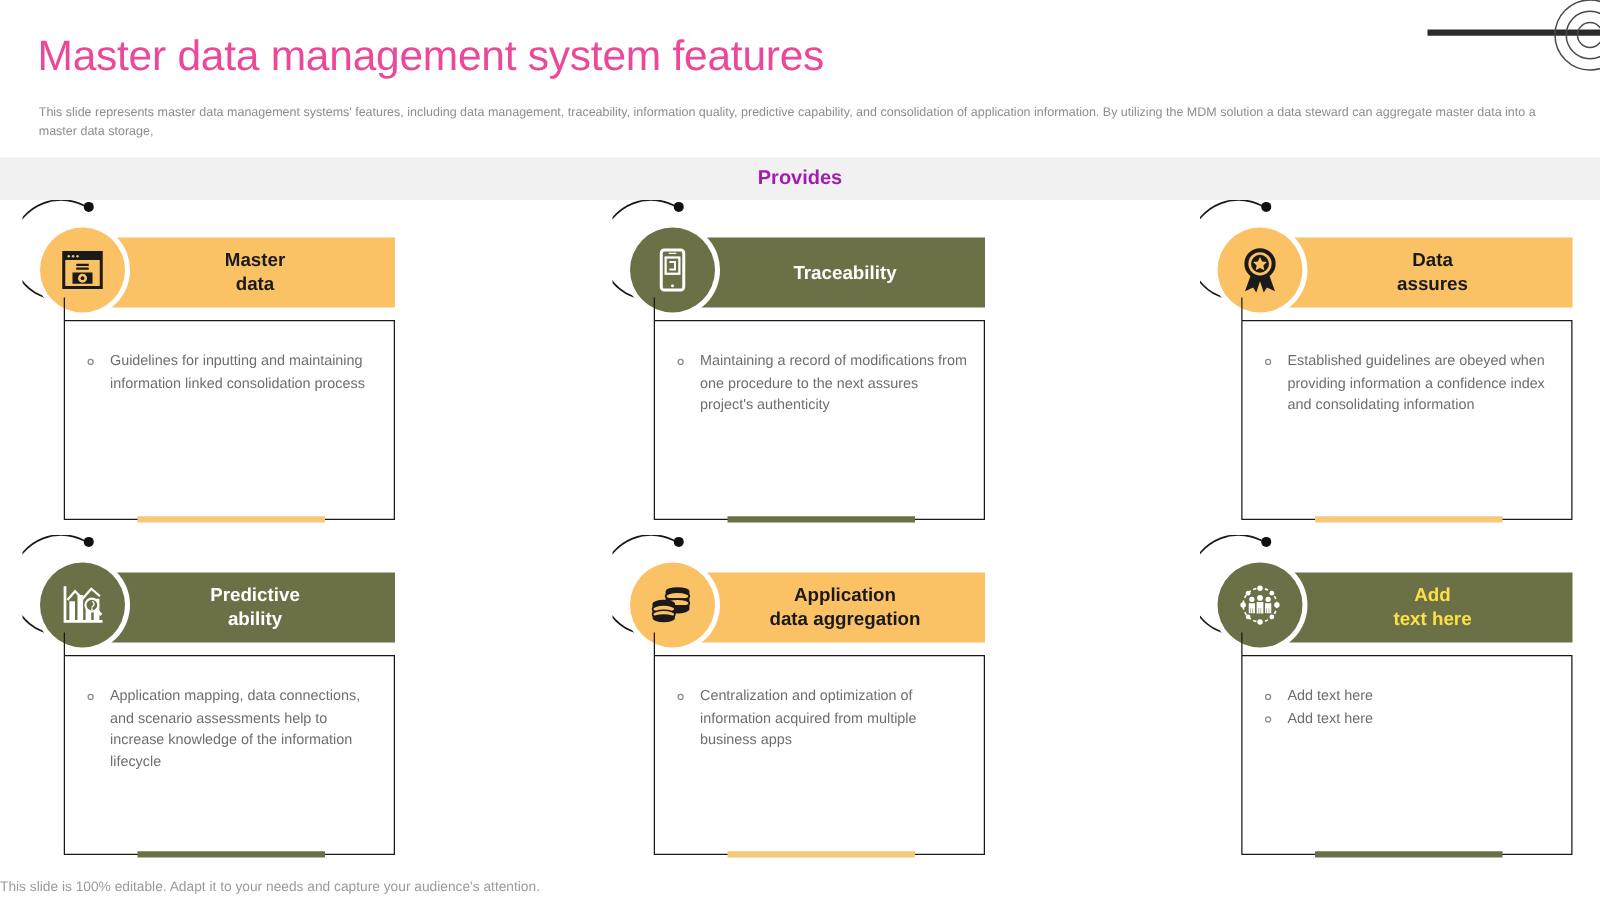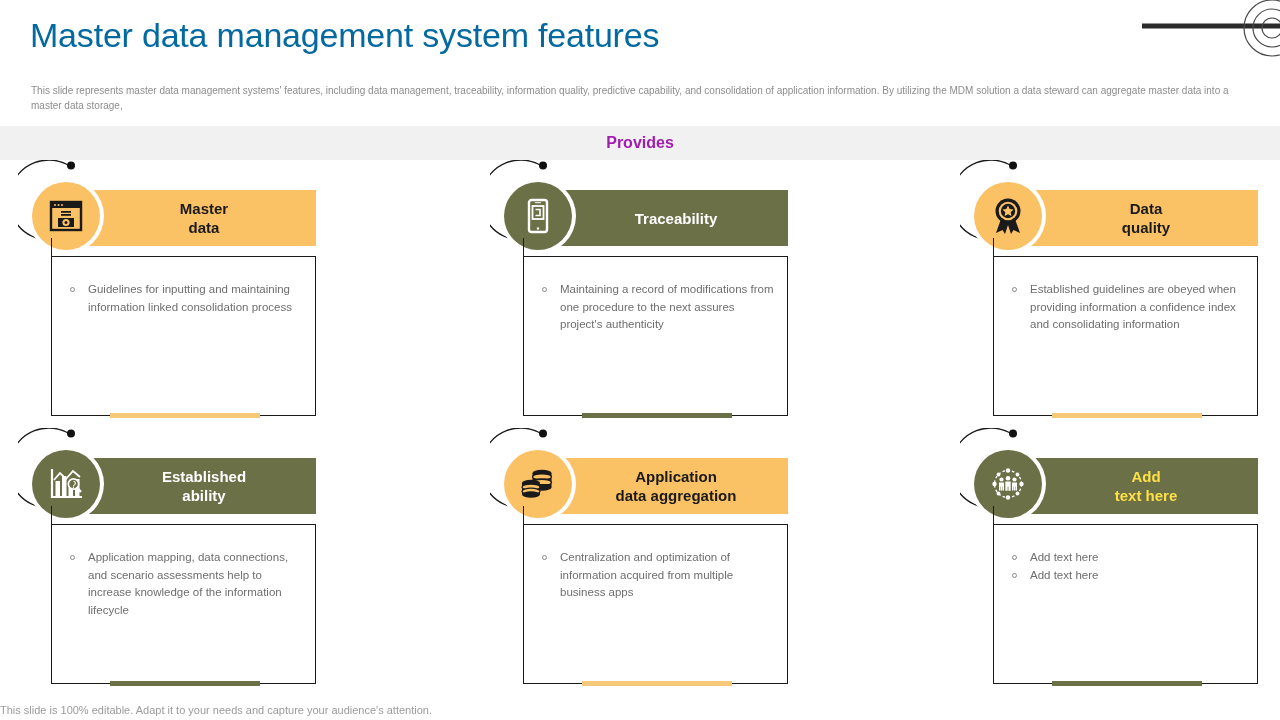--- a/index.html
+++ b/index.html
@@ -19,24 +19,24 @@
   
   .slide-header {
     position: absolute;
     left: 0; top: 0;
     width: 1280px;
     height: 124px;
   }
   .page-title {
     position: absolute;
     left: 30px;
-    top: 16px;
+    top: 26px;
     font-size: 34px;
     font-weight: 400;
-    color: #0369a1;
+    color: #ec4899;
     letter-spacing: -0.2px;
     white-space: nowrap;
     font-family: "Liberation Sans", sans-serif;
   }
   .page-subtitle {
     position: absolute;
     left: 31px;
     top: 84px;
     width: 1222px;
     font-size: 10px;
@@ -285,21 +285,21 @@
 
     <div class="card-accent" style="background:#6B7047"></div>
   </div>
     <div class="card c2">
     <svg class="card-arc" viewBox="0 0 96 96">
       <path d="M52 6 A40 40 0 1 0 31 80" fill="none" stroke="#1A1A1A" stroke-width="1.3"></path>
       <circle cx="53" cy="5.5" r="4" fill="#111111"></circle>
     </svg>
 
     <div class="card-titlebar" style="background:#FBC165">
-      <div class="t" style="color:#1A1A1A"><span>Data</span><br><span>quality</span></div>
+      <div class="t" style="color:#1A1A1A"><span>Data</span><br><span>assures</span></div>
     </div>
 
     <div class="card-icon" style="background:#FBC165">
       <svg width="36" height="38" viewBox="0 0 36 38">
         <path d="M11 22 L6 36 L12.5 33 L15 37 L19 25 Z" fill="#1A1A1A"></path>
         <path d="M25 22 L30 36 L23.5 33 L21 37 L17 25 Z" fill="#1A1A1A"></path>
         <circle cx="18" cy="14" r="12.5" fill="#1A1A1A"></circle>
         <circle cx="18" cy="14" r="9.3" fill="#FBC165"></circle>
         <circle cx="18" cy="14" r="7.2" fill="#1A1A1A"></circle>
         <path d="M18 8.6 l1.7 3.5 3.8 .5 -2.8 2.7 .7 3.8 -3.4 -1.8 -3.4 1.8 .7 -3.8 -2.8 -2.7 3.8 -.5 z" fill="#FBC165"></path>
@@ -316,21 +316,21 @@
 
     <div class="card-accent" style="background:#F5C87A"></div>
   </div>
     <div class="card c3">
     <svg class="card-arc" viewBox="0 0 96 96">
       <path d="M52 6 A40 40 0 1 0 31 80" fill="none" stroke="#1A1A1A" stroke-width="1.3"></path>
       <circle cx="53" cy="5.5" r="4" fill="#111111"></circle>
     </svg>
 
     <div class="card-titlebar" style="background:#6B7047">
-      <div class="t" style="color:#FFFFFF"><span>Established</span><br><span>ability</span></div>
+      <div class="t" style="color:#FFFFFF"><span>Predictive</span><br><span>ability</span></div>
     </div>
 
     <div class="card-icon" style="background:#6B7047">
       <svg width="36" height="34" viewBox="0 0 36 34">
         <path d="M4 2 v28 h30" fill="none" stroke="#FFFFFF" stroke-width="2.2"></path>
         <rect x="7.5" y="14" width="4.5" height="15" fill="#FFFFFF"></rect>
         <rect x="14" y="9" width="4.5" height="20" fill="#FFFFFF"></rect>
         <rect x="20.5" y="17" width="4.5" height="12" fill="#FFFFFF"></rect>
         <rect x="27" y="12" width="4.5" height="17" fill="#FFFFFF"></rect>
         <path d="M6 13 L12 6 L18 12 L25 4 L32 10" fill="none" stroke="#FFFFFF" stroke-width="1.8"></path>

